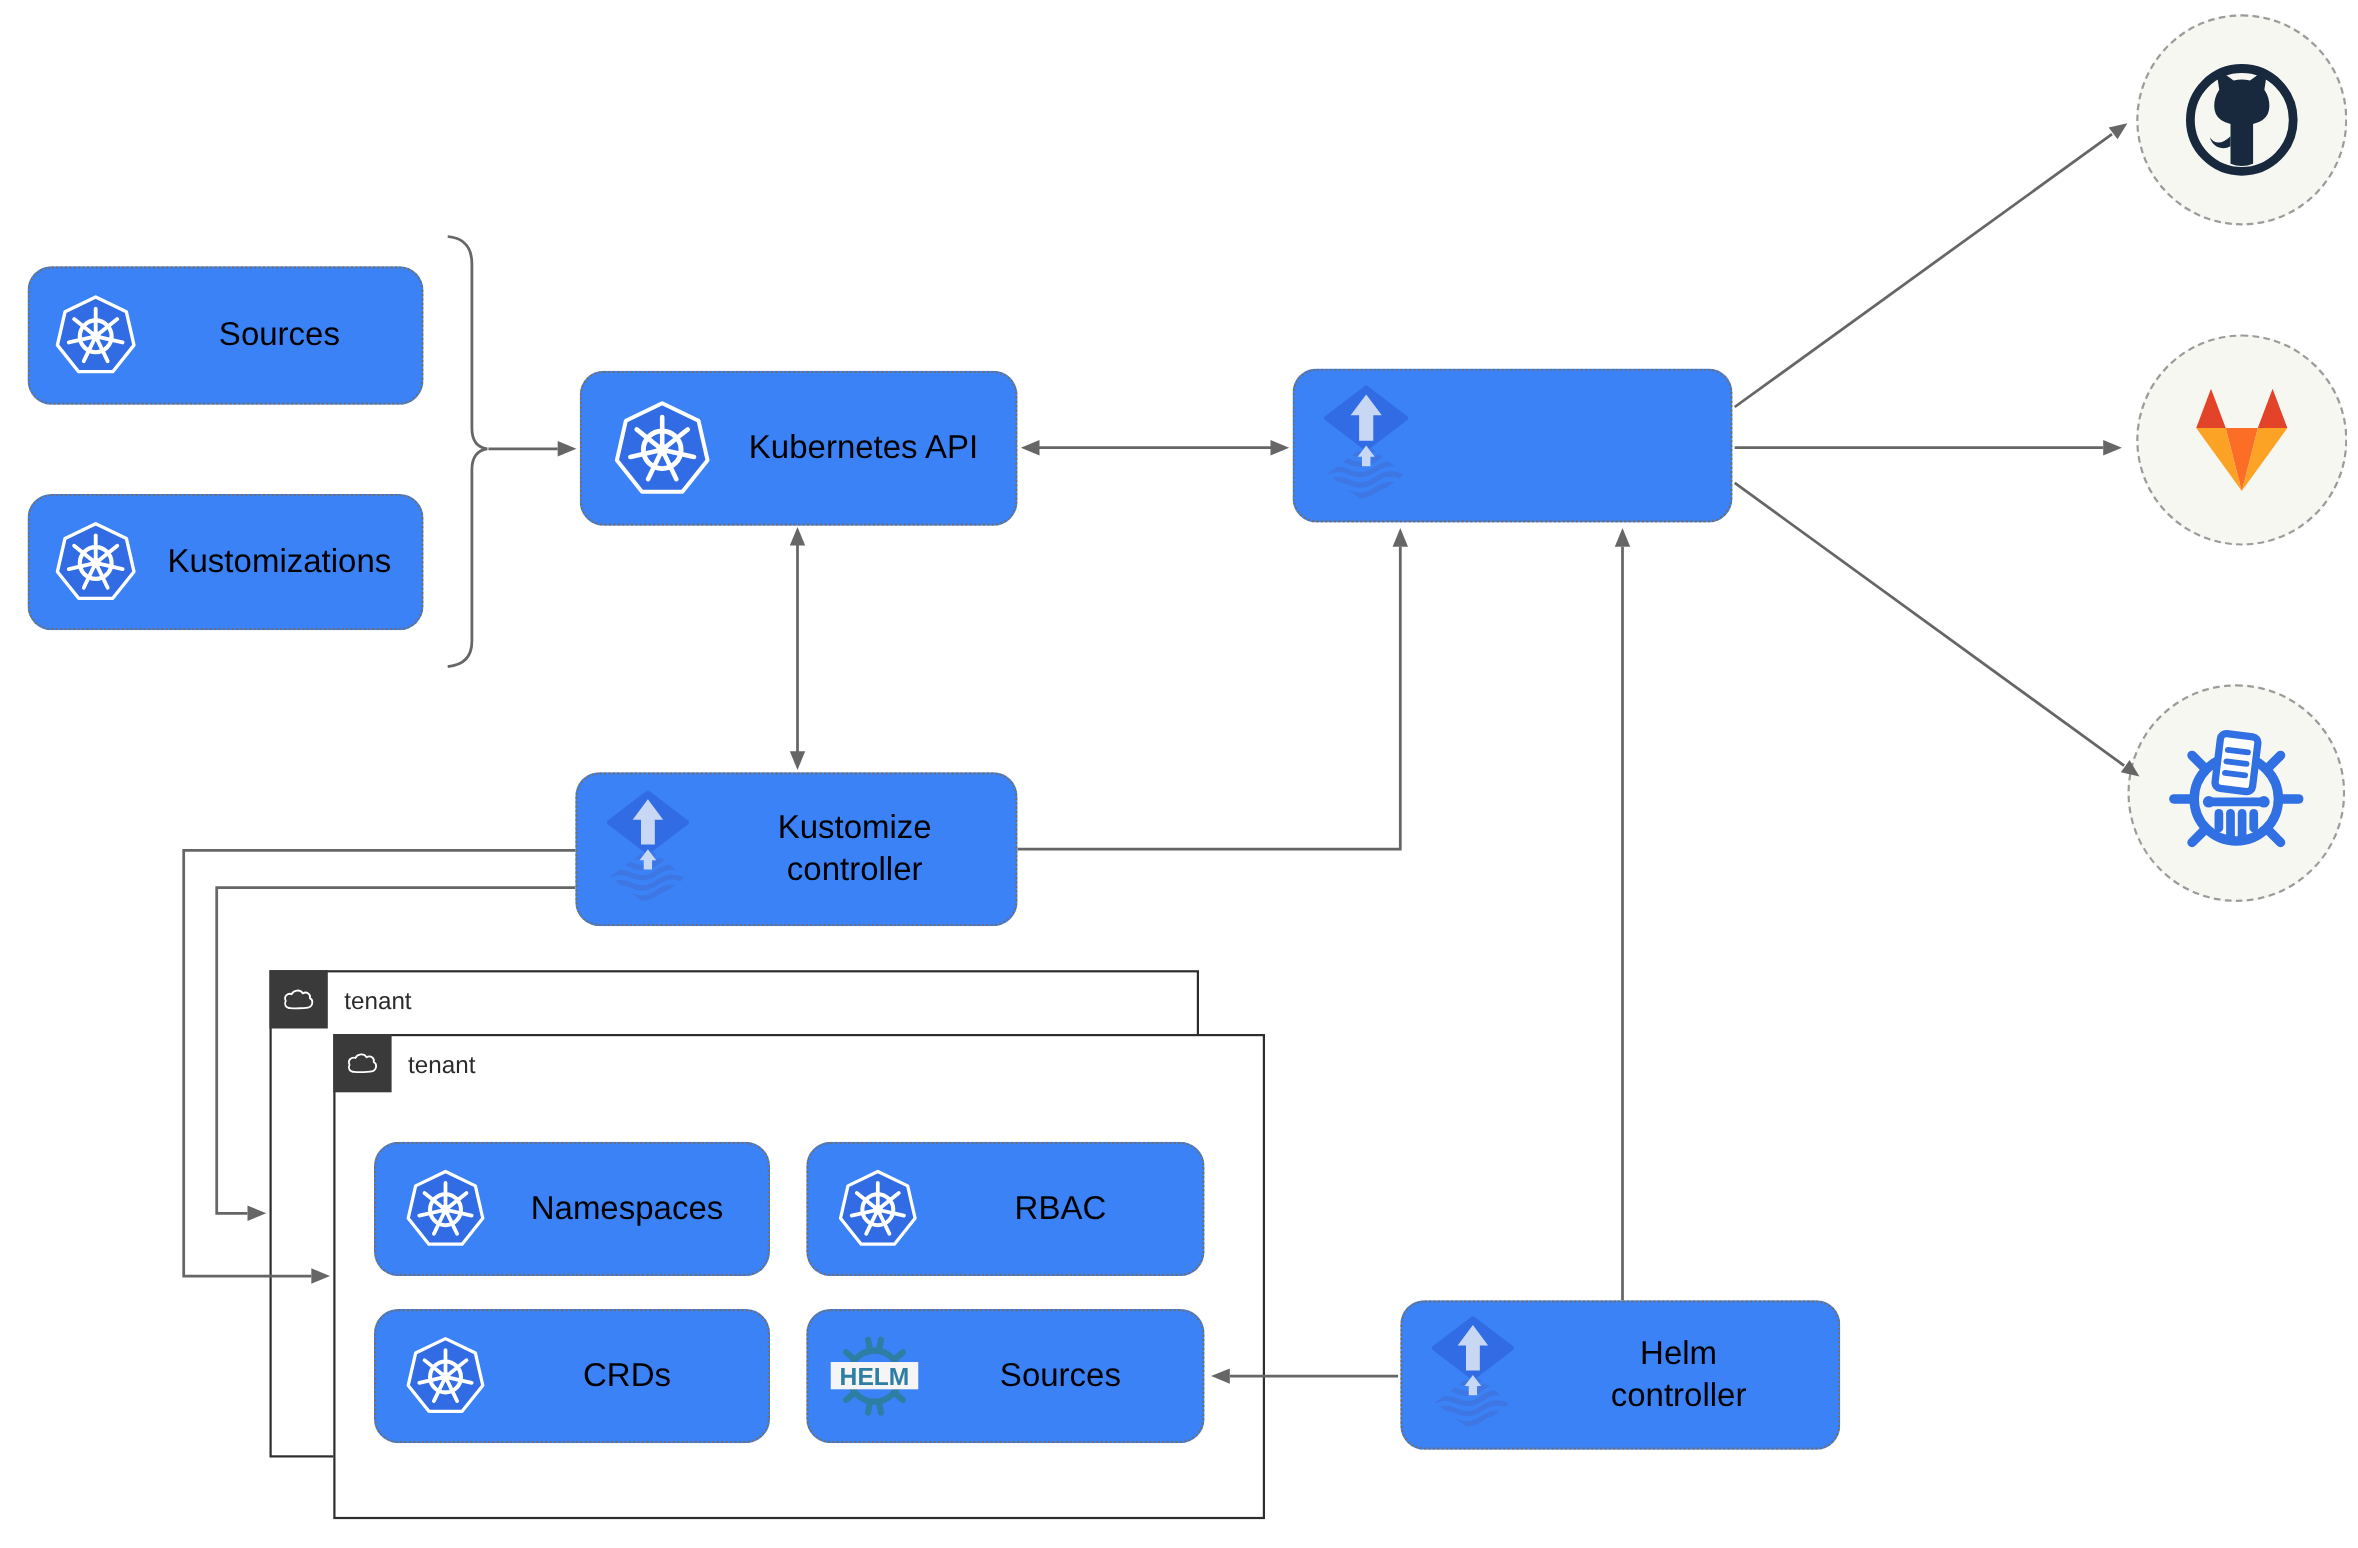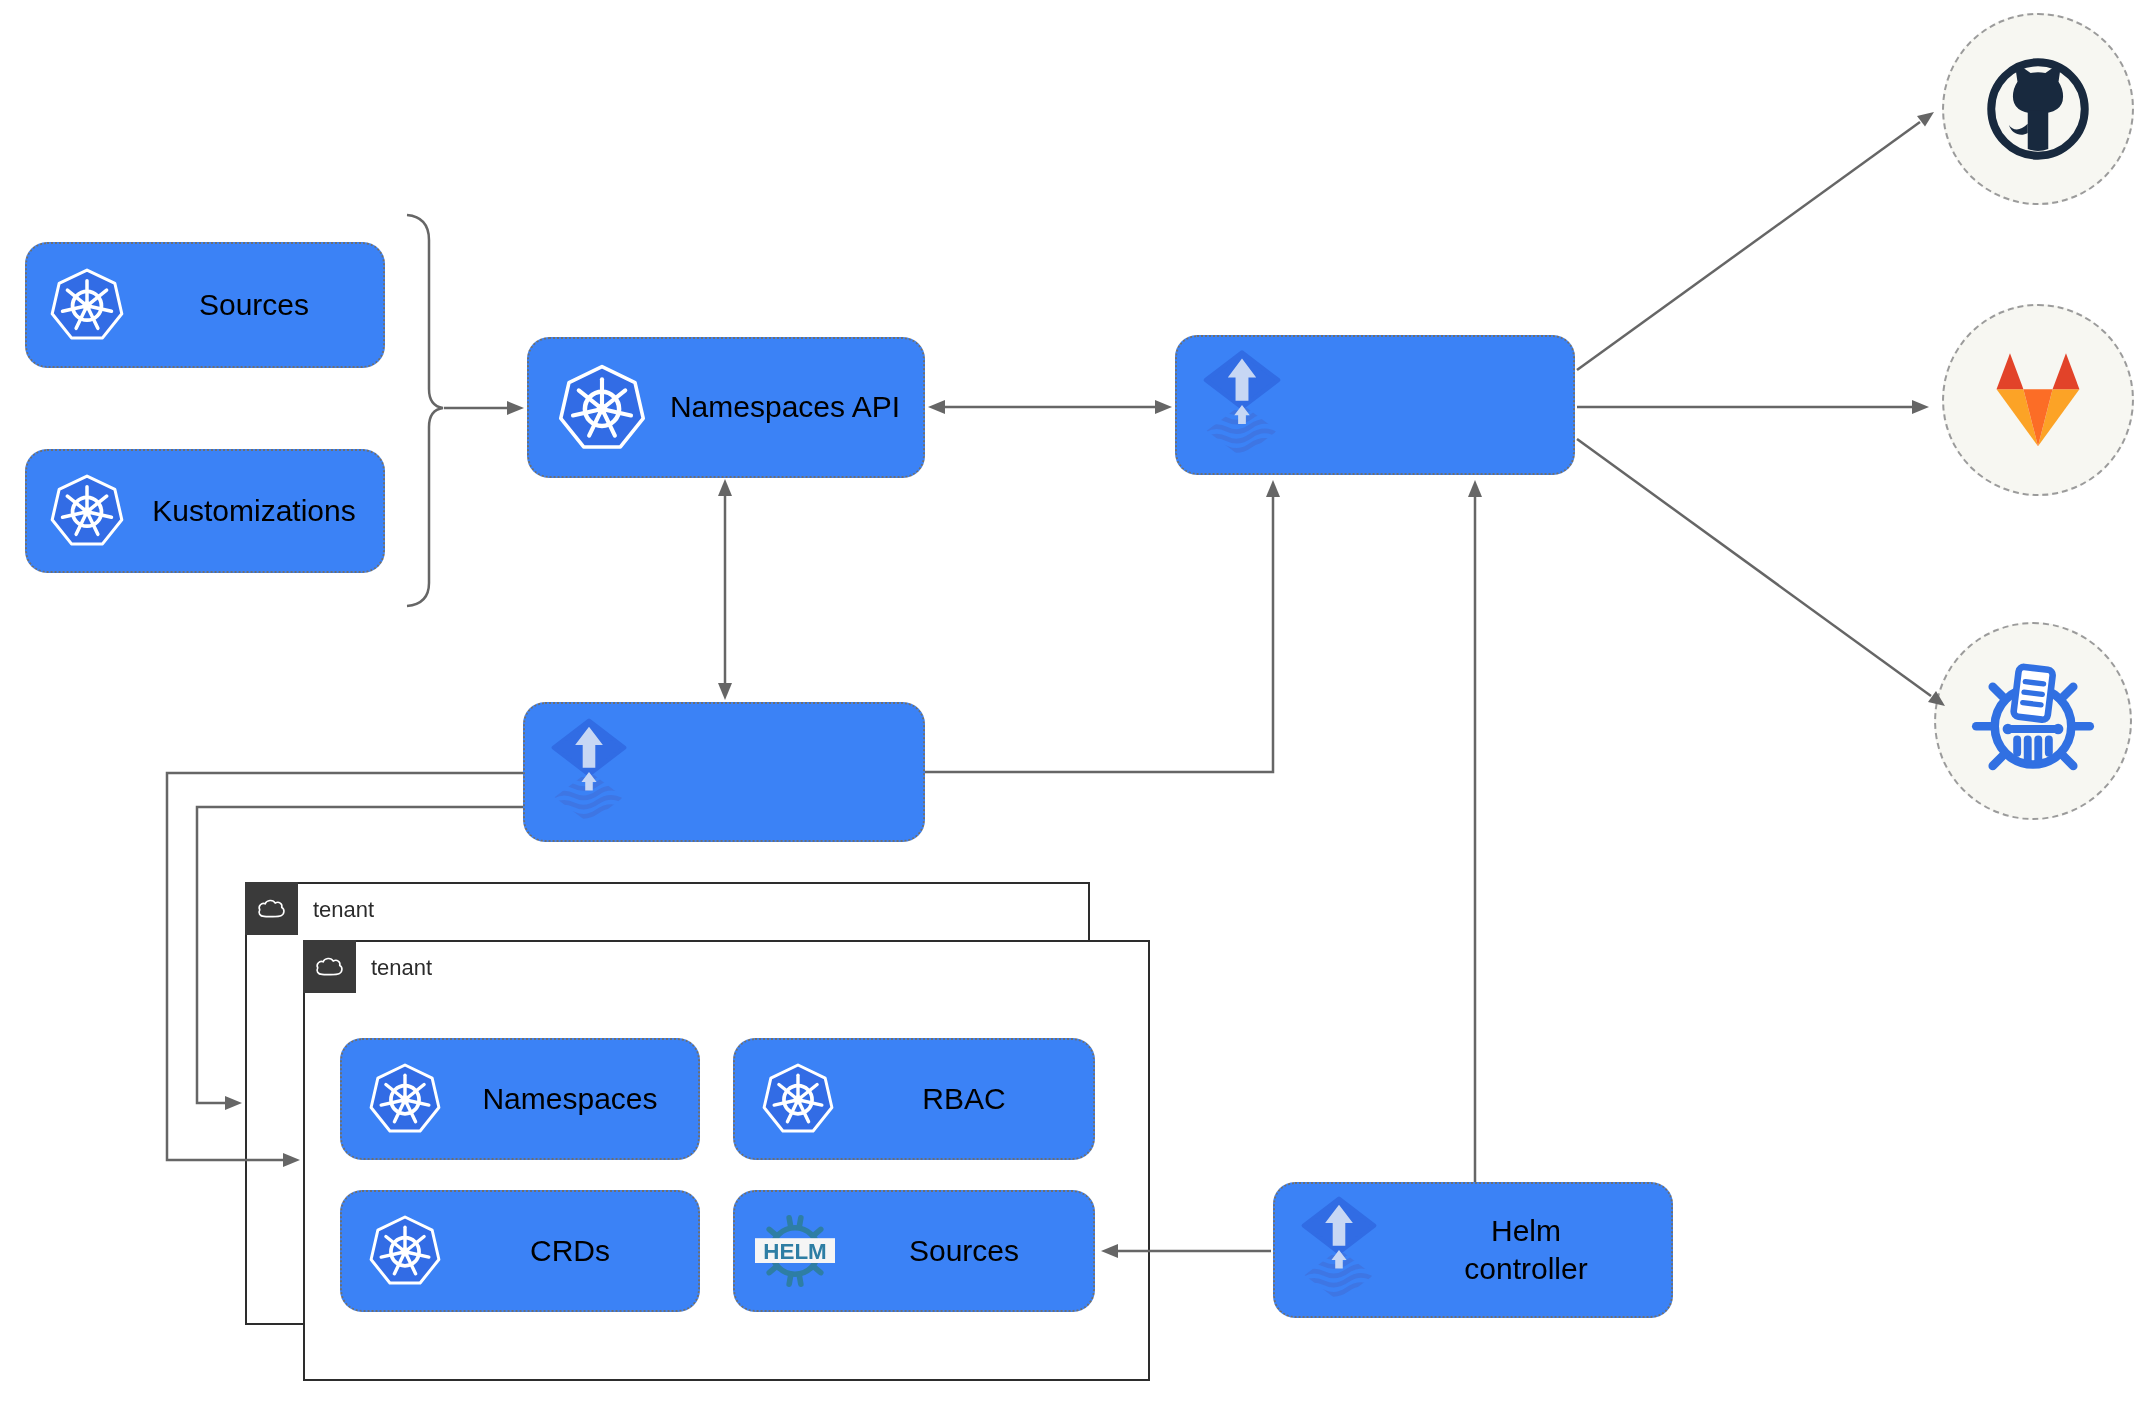--- a/index.html
+++ b/index.html
@@ -103,21 +103,21 @@
             <line x1="50" y1="51" x2="82.2" y2="58.3"></line>
             <line x1="50" y1="51" x2="64.3" y2="80.7"></line>
             <line x1="50" y1="51" x2="35.7" y2="80.7"></line>
             <line x1="50" y1="51" x2="17.8" y2="58.3"></line>
             <line x1="50" y1="51" x2="24.2" y2="30.4"></line>
           </g>
           <circle cx="50" cy="51" r="19" fill="none" stroke="#FFFFFF" stroke-width="5"></circle>
           <circle cx="50" cy="51" r="6" fill="#FFFFFF"></circle>
         </svg>
       </span>
-    <span class="nlabel">Namespaces API</span>
+    <span class="nlabel">Kubernetes API</span>
   </div>
 
   <div class="node ctrl" style="left:1175px;top:335px;width:400px;height:140px">
     <span class="nicon" style="width:86px;height:112px">
         <svg viewBox="0 0 100 126">
           <defs>
             <clipPath id="fxc">
               <polygon points="50,62 91,93 50,124 9,93"></polygon>
             </clipPath>
           </defs>
@@ -148,20 +148,21 @@
           <g clip-path="url(#fxc)" stroke="#3E76E4" stroke-width="5.5" fill="none">
             <path d="M4,72 q14,-10 28,-3 t28,-3 t28,-3"></path>
             <path d="M4,83 q14,-10 28,-3 t28,-3 t28,-3"></path>
             <path d="M4,94 q14,-10 28,-3 t28,-3 t28,-3"></path>
             <path d="M4,105 q14,-10 28,-3 t28,-3 t28,-3"></path>
             <path d="M4,116 q14,-10 28,-3 t28,-3 t28,-3"></path>
           </g>
           <polygon points="50,63 59,75 54.5,75 54.5,85 45.5,85 45.5,75 41,75" fill="#C7D7F4"></polygon>
         </svg>
       </span>
+    <span class="nlabel">Kustomize controller</span>
   </div>
 
   <div class="node ctrl" style="left:1273px;top:1182px;width:400px;height:136px">
     <span class="nicon" style="width:84px;height:110px">
         <svg viewBox="0 0 100 126">
           <defs>
             <clipPath id="fxc">
               <polygon points="50,62 91,93 50,124 9,93"></polygon>
             </clipPath>
           </defs>

